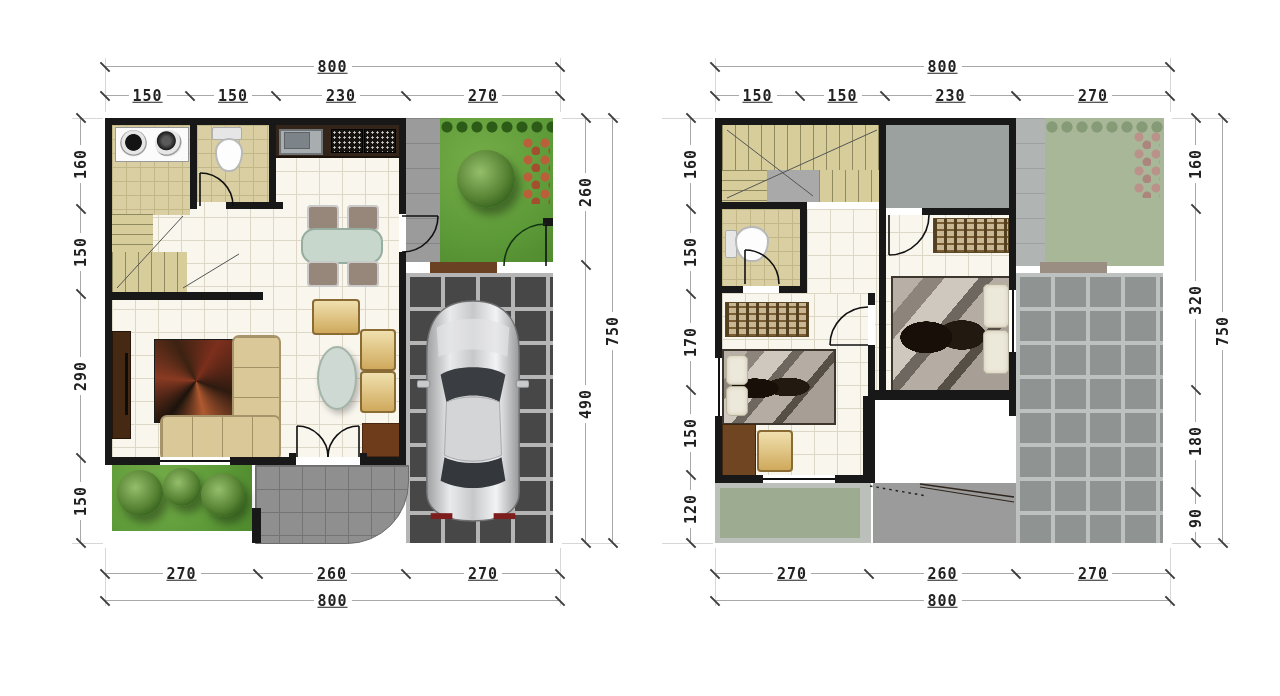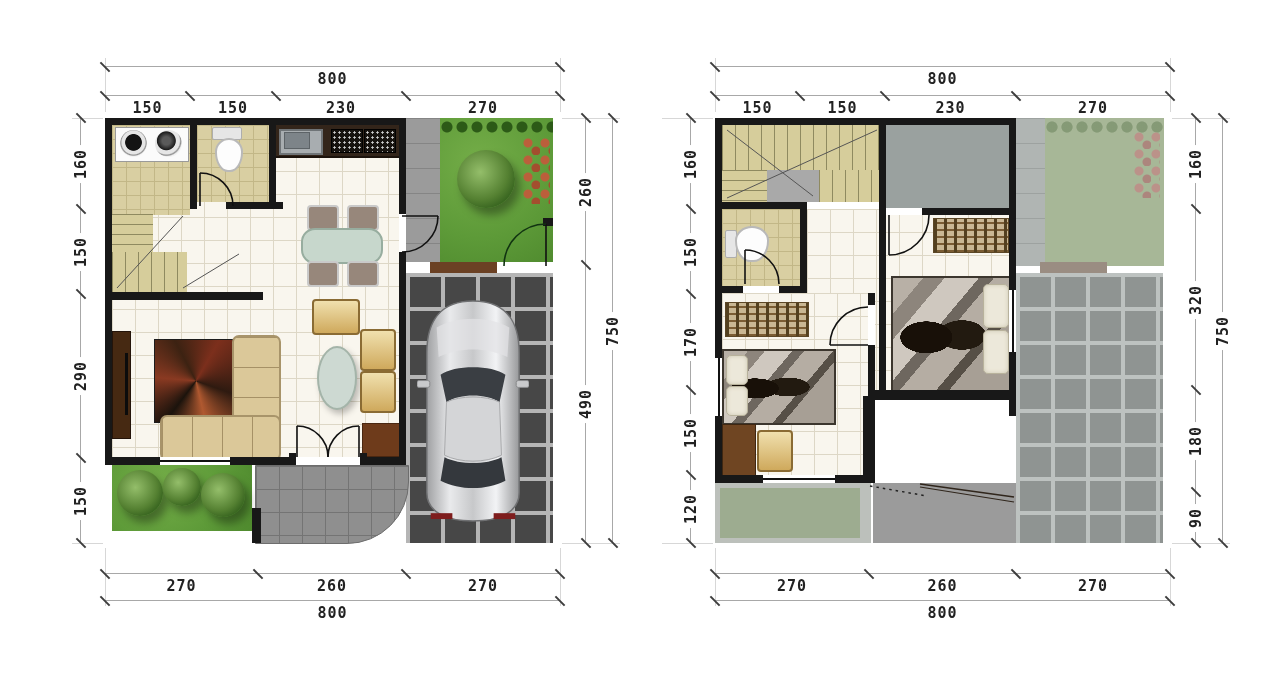--- a/index.html
+++ b/index.html
@@ -48,21 +48,21 @@
     linear-gradient(130deg,#b8b0a6 0 14%,#8d857c 14% 24%,#cfc8bf 24% 40%,#6e675f 40% 47%,#b5ada3 47% 64%,#564f46 64% 70%,#a79f95 70% 100%);
     border:2px solid #3c362e;}
   .pillow{background:#ece8da;border:1px solid #b8b29c;border-radius:5px;box-shadow:inset 0 0 4px #cdc7b2;}
   .wardrobe{background:#c9b793;background-image:repeating-linear-gradient(90deg,#53401f 0 3px,transparent 3px 10px),repeating-linear-gradient(0deg,#7a5c33 0 2px,transparent 2px 7px);border:1px solid #5c4726;}
   .desk{background:#6f4522;border:1px solid #3f2712;}
   .roofgray{background:#9aa19f;}
   .landing{background:#a9a9a9;}
   .dimh{position:absolute;border-top:1px solid #a8a8a8;height:0;}
   .dimv{position:absolute;border-left:1px solid #a8a8a8;width:0;}
   .dl,.dlv{position:absolute;background:#fff;padding:0 4px;font-size:15px;line-height:1.1;color:#222;letter-spacing:1px;white-space:nowrap;}
-  .dl{top:12px;transform:translate(-50%,-50%);}
+  .dl{top:0;transform:translate(-50%,-50%);text-decoration:underline;}
   .dlv{left:0;transform:translate(-50%,-50%) rotate(-90deg);}
   .tick{position:absolute;width:13px;height:2px;background:#3d3d3d;transform:translate(-50%,-50%) rotate(45deg);}
   .ext{position:absolute;background:#d7d7d7;}
   .ov{position:absolute;left:0;top:0;pointer-events:none;}
 </style>
 </head>
 <body>
 
 <div class="canvas">
 

